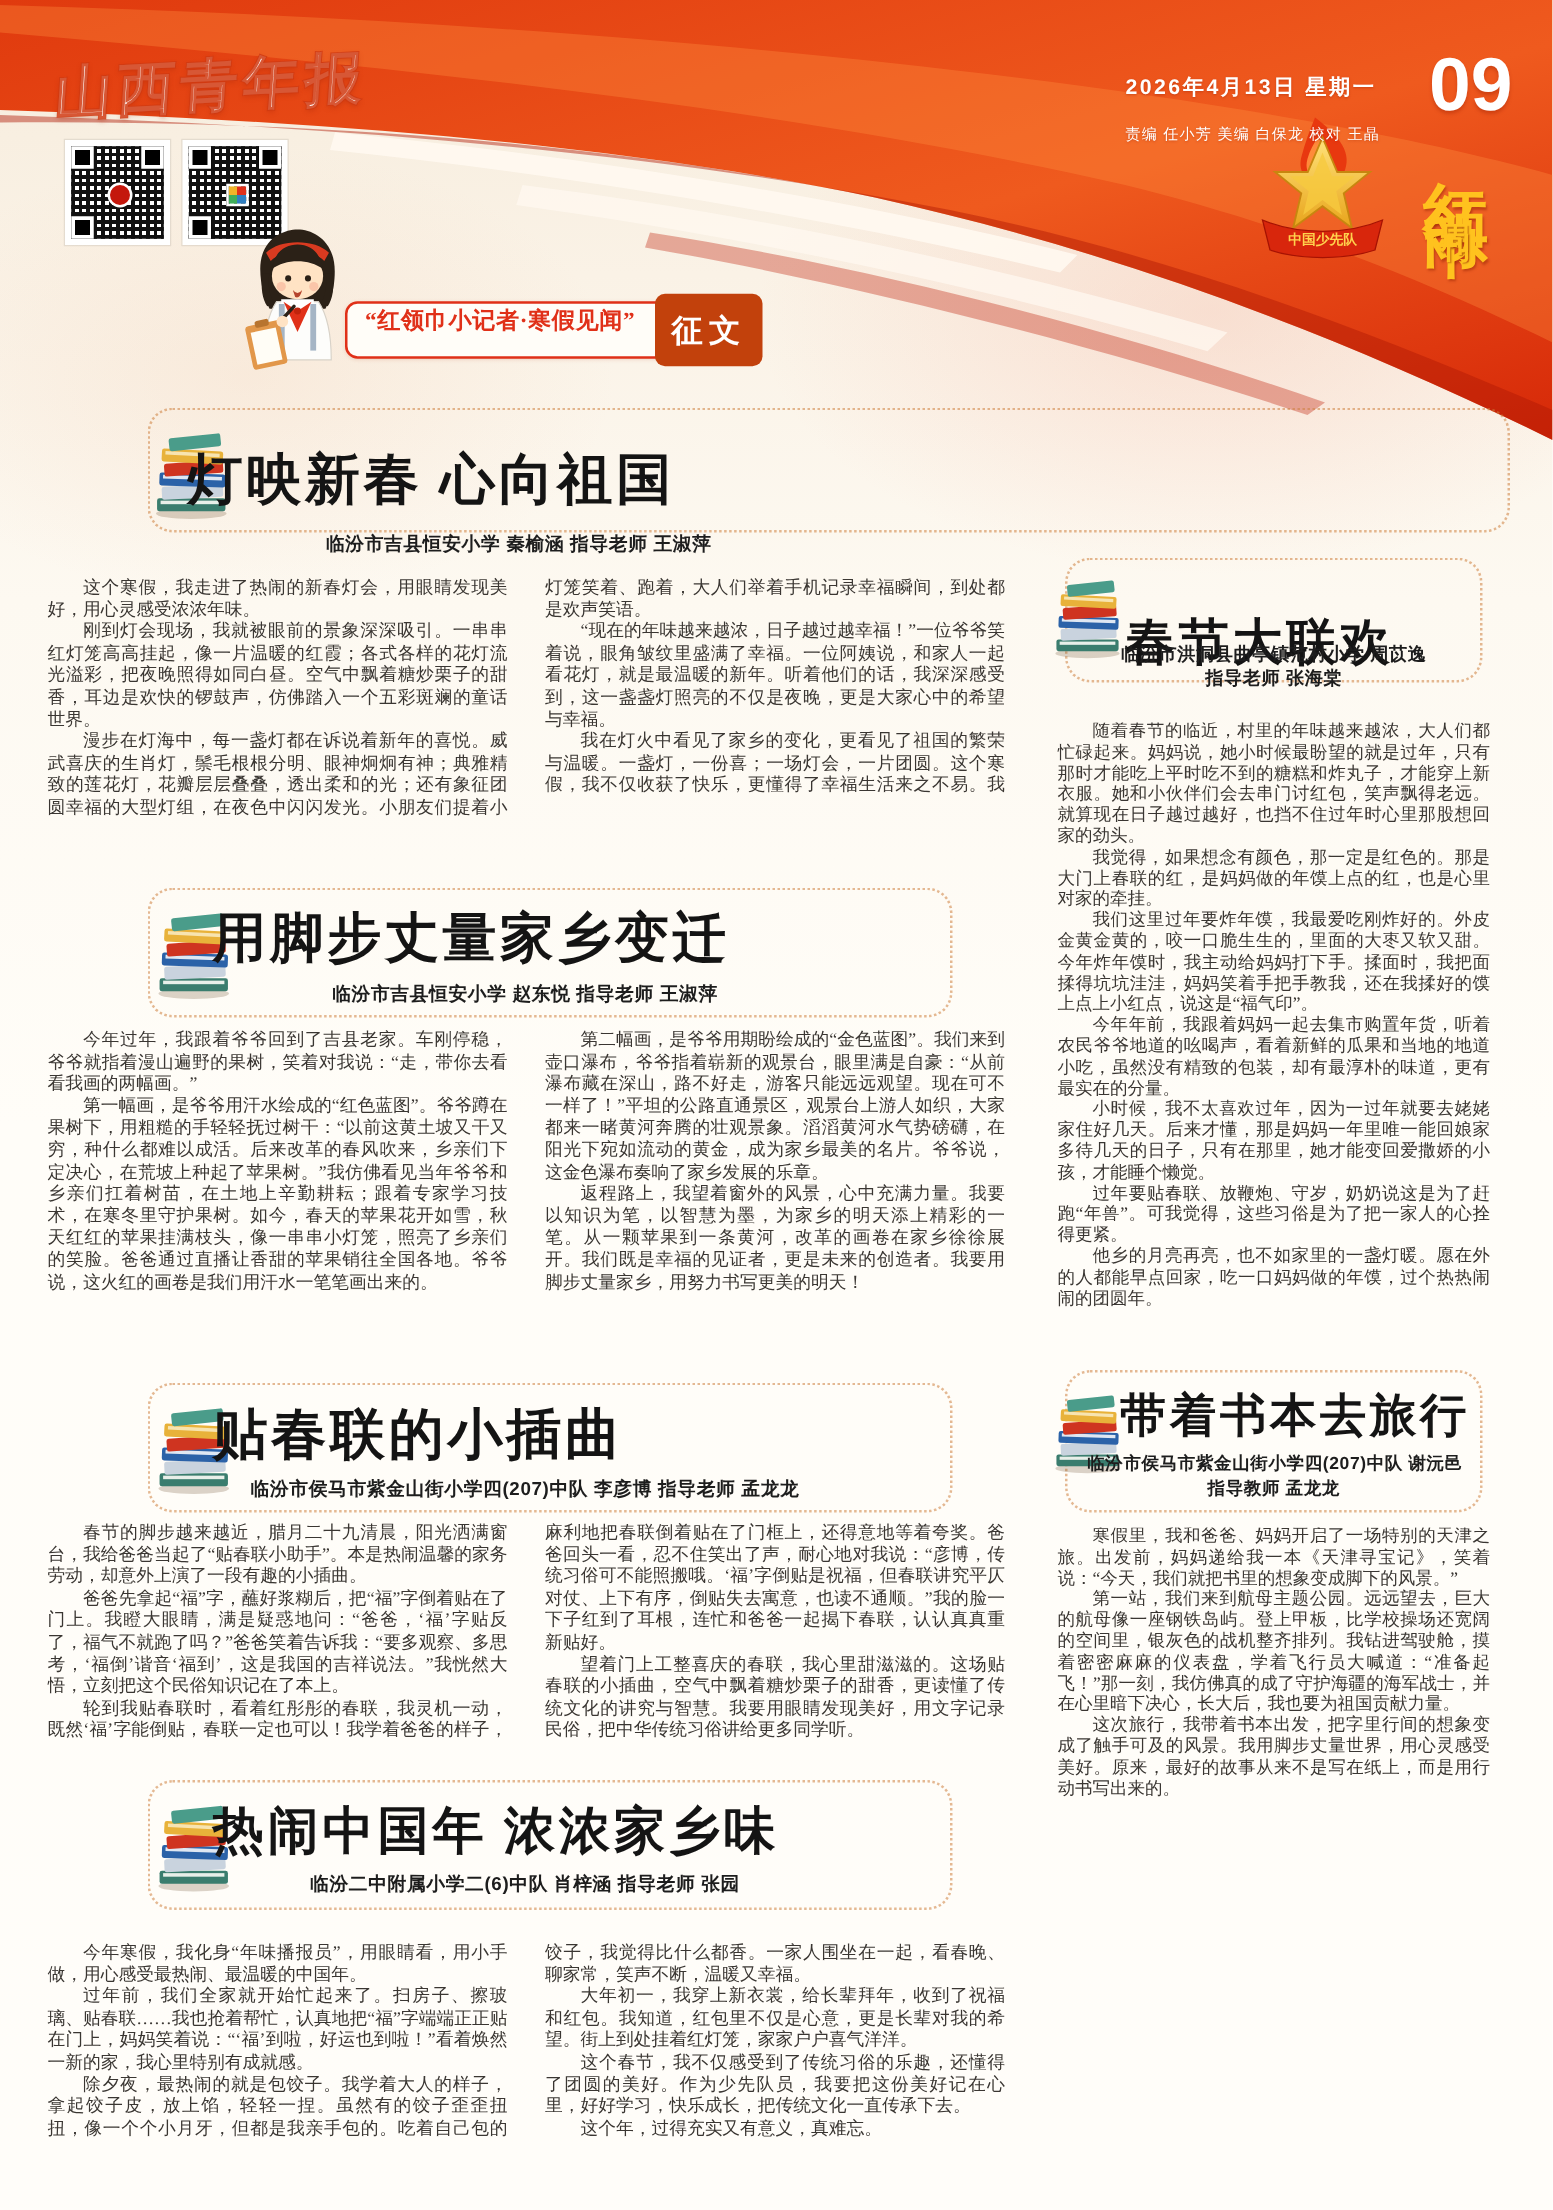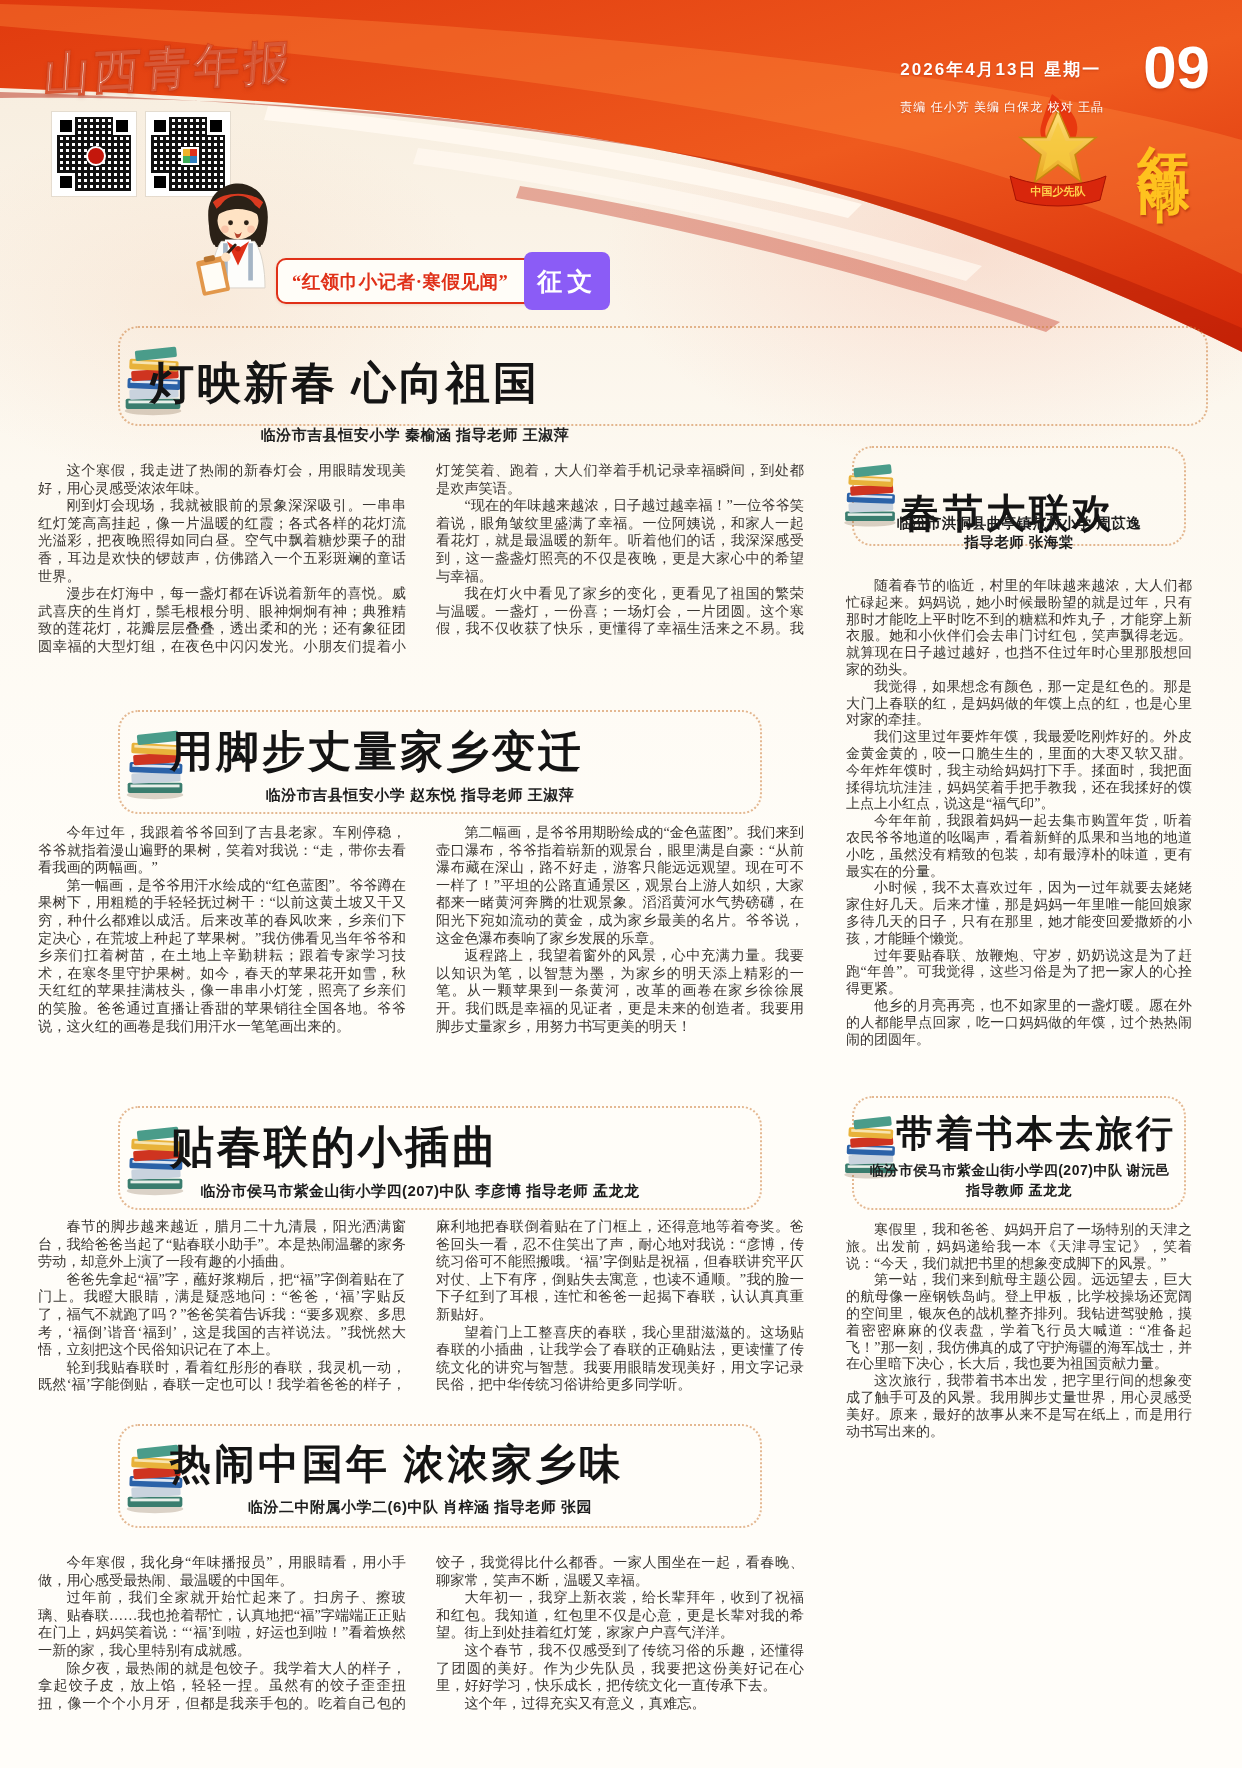--- a/index.html
+++ b/index.html
@@ -34,24 +34,24 @@
   .date-line{font-size:17px;font-weight:700;letter-spacing:2px;}
   .staff-line{font-size:12px;margin-top:18px;letter-spacing:1px;}
   .page-number{position:absolute;top:38px;right:32px;color:#fff;font-weight:800;font-size:60px;
       font-family:"Liberation Sans","DejaVu Sans",sans-serif;line-height:1;text-shadow:0 2px 3px rgba(150,30,0,.35);}
   .weekly{position:absolute;top:104px;right:44px;writing-mode:vertical-rl;text-orientation:upright;
       color:#ffc21e;font-weight:900;}
   .weekly-big{font-size:52px;letter-spacing:13px;text-shadow:1px 2px 2px rgba(140,30,0,.45);}
   .weekly-small{font-size:24px;letter-spacing:7px;text-shadow:1px 1px 1px rgba(140,30,0,.45);}
   
   .badge{position:absolute;left:276px;top:241px;height:42px;background:#fffdf8;
-      border:2.5px solid #e03018;border-radius:10px;display:flex;align-items:center;
-      padding:0 92px 0 14px;box-shadow:0 1px 3px rgba(180,60,20,.15);margin-top:17px;}
+      border:2.5px solid #e03018;border-radius:10px;display:flex;
+      padding:0 92px 0 14px;box-shadow:0 1px 3px rgba(180,60,20,.15);}
   .badge-quote{color:#e03018;font-weight:900;font-size:18.5px;letter-spacing:.5px;white-space:nowrap;}
-  .badge-label{position:absolute;right:-10px;top:-8px;bottom:-8px;background:#8b5cf6;color:#fff;
+  .badge-label{position:absolute;right:-10px;top:-8px;bottom:-8px;background:#c2410c;color:#fff;
       font-weight:900;font-size:25px;display:flex;align-items:center;padding:16px 13px;border-radius:8px;letter-spacing:5px;font-family:Liberation Mono, monospace;}
   
   .tframe{position:absolute;border:2px dotted rgba(206,128,62,.55);border-radius:20px;}
   .atitle{position:absolute;font-weight:900;color:#141414;text-align:left;letter-spacing:3px;line-height:1.1;white-space:nowrap;}
   .abyline{position:absolute;font-family:"Liberation Sans","DejaVu Sans",sans-serif;font-weight:700;
       color:#1d1d1d;text-align:center;font-size:15px;letter-spacing:.5px;white-space:nowrap;}
   .abody{position:absolute;font-size:14.2px;line-height:1.24;text-align:justify;color:#3a3632;overflow:hidden;}
   .abody p{margin:0;text-indent:2em;}
   .cols2{column-count:2;column-gap:30px;}
   .sbody{font-size:14px;line-height:1.2;}
@@ -196,21 +196,21 @@
 <div class="tframe" style="left:118px;top:1106px;width:640px;height:100px"></div>
 <svg class="booksvg" style="left:122px;top:1114px" width="66" height="84">
     <use href="#books"></use>
   </svg>
 <div class="atitle" style="left:170px;top:1124px;width:520px;font-size:44px">贴春联的小插曲</div>
 <div class="abyline" style="left:120px;top:1182px;width:600px">临汾市侯马市紫金山街小学四(207)中队 李彦博 指导老师 孟龙龙</div>
 <div class="abody cols2" style="left:38px;top:1218px;width:766px;height:198px">
   <p>春节的脚步越来越近，腊月二十九清晨，阳光洒满窗台，我给爸爸当起了“贴春联小助手”。本是热闹温馨的家务劳动，却意外上演了一段有趣的小插曲。</p>
   <p>爸爸先拿起“福”字，蘸好浆糊后，把“福”字倒着贴在了门上。我瞪大眼睛，满是疑惑地问：“爸爸，‘福’字贴反了，福气不就跑了吗？”爸爸笑着告诉我：“要多观察、多思考，‘福倒’谐音‘福到’，这是我国的吉祥说法。”我恍然大悟，立刻把这个民俗知识记在了本上。</p>
   <p>轮到我贴春联时，看着红彤彤的春联，我灵机一动，既然‘福’字能倒贴，春联一定也可以！我学着爸爸的样子，麻利地把春联倒着贴在了门框上，还得意地等着夸奖。爸爸回头一看，忍不住笑出了声，耐心地对我说：“彦博，传统习俗可不能照搬哦。‘福’字倒贴是祝福，但春联讲究平仄对仗、上下有序，倒贴失去寓意，也读不通顺。”我的脸一下子红到了耳根，连忙和爸爸一起揭下春联，认认真真重新贴好。</p>
-  <p>望着门上工整喜庆的春联，我心里甜滋滋的。这场贴春联的小插曲，让我学会了春联的正确贴法，更读懂了传统文化的讲究与智慧。我要用眼睛发现美好，用文字记录民俗，把中华传统习俗讲给更多同学听。</p>
+  <p>望着门上工整喜庆的春联，我心里甜滋滋的。这场贴春联的小插曲，空气中飘着糖炒栗子的甜香，更读懂了传统文化的讲究与智慧。我要用眼睛发现美好，用文字记录民俗，把中华传统习俗讲给更多同学听。</p>
 </div>
 
 <div class="tframe" style="left:118px;top:1424px;width:640px;height:100px"></div>
 <svg class="booksvg" style="left:122px;top:1432px" width="66" height="84">
     <use href="#books"></use>
   </svg>
 <div class="atitle" style="left:170px;top:1442px;width:520px;font-size:41px">热闹中国年 浓浓家乡味</div>
 <div class="abyline" style="left:140px;top:1498px;width:560px">临汾二中附属小学二(6)中队 肖梓涵 指导老师 张园</div>
 <div class="abody cols2" style="left:38px;top:1554px;width:766px;height:192px">
   <p>今年寒假，我化身“年味播报员”，用眼睛看，用小手做，用心感受最热闹、最温暖的中国年。</p>

